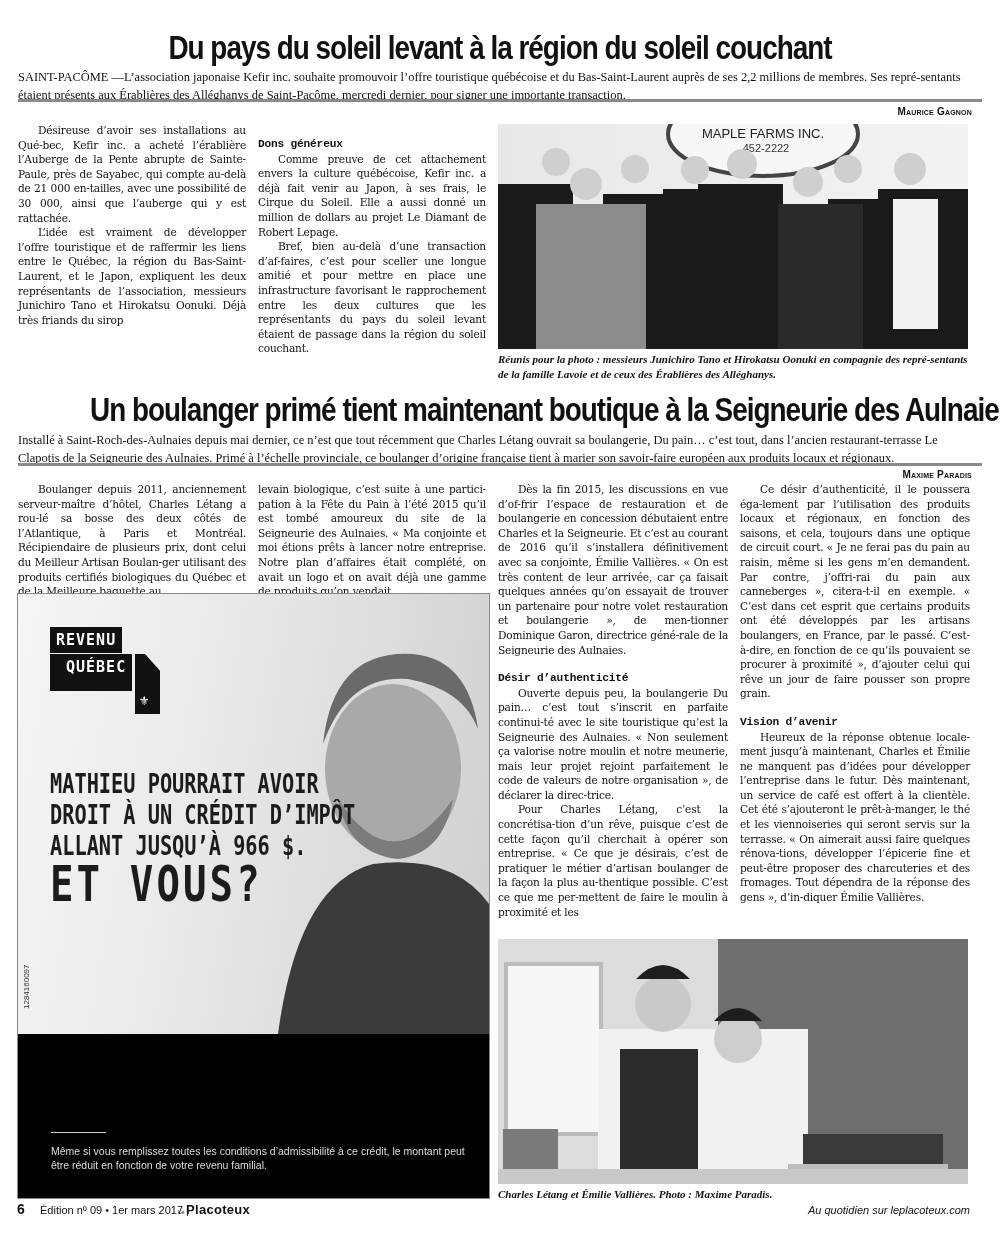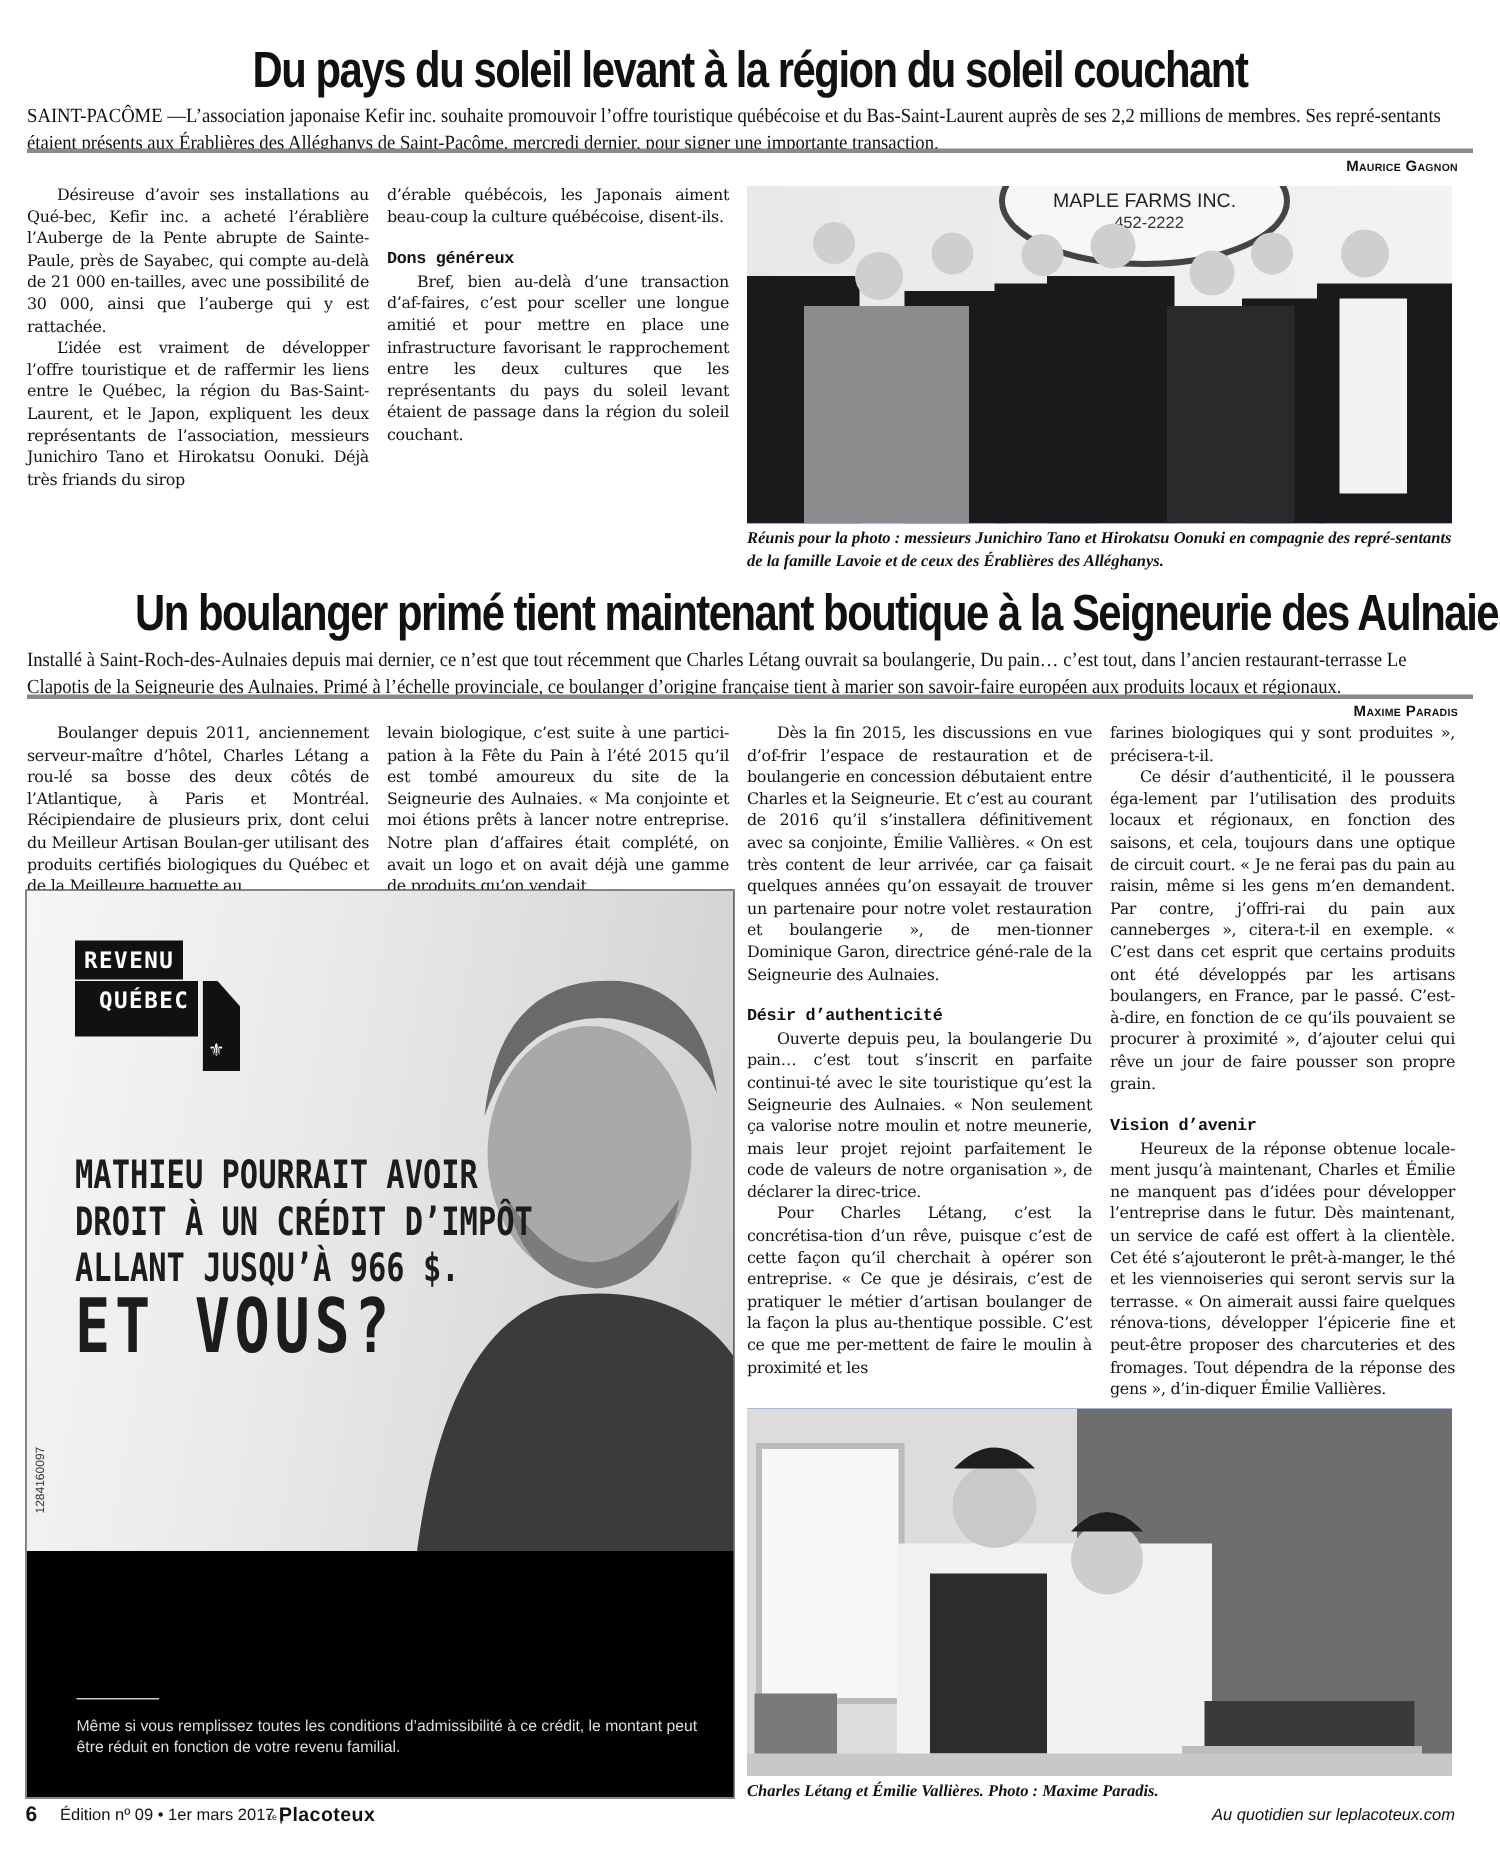--- a/index.html
+++ b/index.html
@@ -35,22 +35,22 @@
 <div class="abs headline h1">Du pays du soleil levant à la région du soleil couchant</div>
 <div class="abs lede" style="top:68px;">SAINT-PACÔME —L’association japonaise Kefir inc. souhaite promouvoir l’offre touristique québécoise et du Bas-Saint-Laurent auprès de ses 2,2 millions de membres. Ses repré-sentants étaient présents aux Érablières des Alléghanys de Saint-Pacôme, mercredi dernier, pour signer une importante transaction.</div>
 <div class="abs rule" style="top:99px;"></div>
 <div class="abs byline" style="top:106px;">Maurice Gagnon</div>
 
 <div class="abs col" style="left:18px; top:123px; width:228px;">
   <p>Désireuse d’avoir ses installations au Qué-bec, Kefir inc. a acheté l’érablière l’Auberge de la Pente abrupte de Sainte-Paule, près de Sayabec, qui compte au-delà de 21 000 en-tailles, avec une possibilité de 30 000, ainsi que l’auberge qui y est rattachée.</p>
   <p>L’idée est vraiment de développer l’offre touristique et de raffermir les liens entre le Québec, la région du Bas-Saint-Laurent, et le Japon, expliquent les deux représentants de l’association, messieurs Junichiro Tano et Hirokatsu Oonuki. Déjà très friands du sirop</p>
 </div>
 <div class="abs col" style="left:258px; top:123px; width:228px;">
-  <p class="noind">d’érable québécois, les Japonais aiment beau-coup la culture québécoise, disent-ils.</p>
   <h4 style="margin-top:14px;">Dons généreux</h4>
+  <p>Comme preuve de cet attachement envers la culture québécoise, Kefir inc. a déjà fait venir au Japon, à ses frais, le Cirque du Soleil. Elle a aussi donné un million de dollars au projet Le Diamant de Robert Lepage.</p>
   <p>Bref, bien au-delà d’une transaction d’af-faires, c’est pour sceller une longue amitié et pour mettre en place une infrastructure favorisant le rapprochement entre les deux cultures que les représentants du pays du soleil levant étaient de passage dans la région du soleil couchant.</p>
 </div>
 
 <div class="abs photo" style="left:498px; top:124px; width:470px; height:225px;">
   <svg width="470" height="225" viewBox="0 0 470 225">
     <defs>
       <linearGradient id="wall" x1="0" y1="0" x2="1" y2="0">
         <stop offset="0" stop-color="#e8e8e8"></stop>
           <stop offset="1" stop-color="#f3f3f3"></stop>
       </linearGradient>
@@ -95,21 +95,20 @@
 <div class="abs col" style="left:258px; top:482px; width:228px;">
   <p class="noind">levain biologique, c’est suite à une partici-pation à la Fête du Pain à l’été 2015 qu’il est tombé amoureux du site de la Seigneurie des Aulnaies. « Ma conjointe et moi étions prêts à lancer notre entreprise. Notre plan d’affaires était complété, on avait un logo et on avait déjà une gamme de produits qu’on vendait</p>
 </div>
 <div class="abs col" style="left:498px; top:482px; width:230px;">
   <p>Dès la fin 2015, les discussions en vue d’of-frir l’espace de restauration et de boulangerie en concession débutaient entre Charles et la Seigneurie. Et c’est au courant de 2016 qu’il s’installera définitivement avec sa conjointe, Émilie Vallières. « On est très content de leur arrivée, car ça faisait quelques années qu’on essayait de trouver un partenaire pour notre volet restauration et boulangerie », de men-tionner Dominique Garon, directrice géné-rale de la Seigneurie des Aulnaies.</p>
   <h4 style="margin-top:14px;">Désir d’authenticité</h4>
   <p>Ouverte depuis peu, la boulangerie Du pain… c’est tout s’inscrit en parfaite continui-té avec le site touristique qu’est la Seigneurie des Aulnaies. « Non seulement ça valorise notre moulin et notre meunerie, mais leur projet rejoint parfaitement le code de valeurs de notre organisation », de déclarer la direc-trice.</p>
   <p>Pour Charles Létang, c’est la concrétisa-tion d’un rêve, puisque c’est de cette façon qu’il cherchait à opérer son entreprise. « Ce que je désirais, c’est de pratiquer le métier d’artisan boulanger de la façon la plus au-thentique possible.  C’est ce que me per-mettent de faire le moulin à proximité et les</p>
 </div>
 <div class="abs col" style="left:740px; top:482px; width:230px;">
-  <p class="noind">farines biologiques qui y sont produites », précisera-t-il.</p>
   <p>Ce désir d’authenticité, il le poussera éga-lement par l’utilisation des produits locaux et régionaux, en fonction des saisons, et cela, toujours dans une optique de circuit court. « Je ne ferai pas du pain au raisin, même si les gens m’en demandent. Par contre, j’offri-rai du pain aux canneberges », citera-t-il en exemple. « C’est dans cet esprit que certains produits ont été développés par les artisans boulangers, en France, par le passé. C’est-à-dire, en fonction de ce qu’ils pouvaient se procurer à proximité », d’ajouter celui qui rêve un jour de faire pousser son propre grain.</p>
   <h4 style="margin-top:14px;">Vision d’avenir</h4>
   <p>Heureux de la réponse obtenue locale-ment jusqu’à maintenant, Charles et Émilie ne manquent pas d’idées pour développer l’entreprise dans le futur. Dès maintenant, un service de café est offert à la clientèle. Cet été s’ajouteront le prêt-à-manger, le thé et les viennoiseries qui seront servis sur la terrasse. « On aimerait aussi faire quelques rénova-tions, développer l’épicerie fine et peut-être proposer des charcuteries et des fromages. Tout dépendra de la réponse des gens », d’in-diquer Émilie Vallières.</p>
 </div>
 
 <div class="abs photo" style="left:498px; top:939px; width:470px; height:245px;">
   <svg width="470" height="245" viewBox="0 0 470 245">
     <rect width="470" height="245" fill="#6e6e6e"></rect>
     <rect x="0" y="0" width="220" height="245" fill="#dcdcdc"></rect>
     <rect x="8" y="25" width="95" height="170" fill="#f7f7f7" stroke="#bbb" stroke-width="4"></rect>

